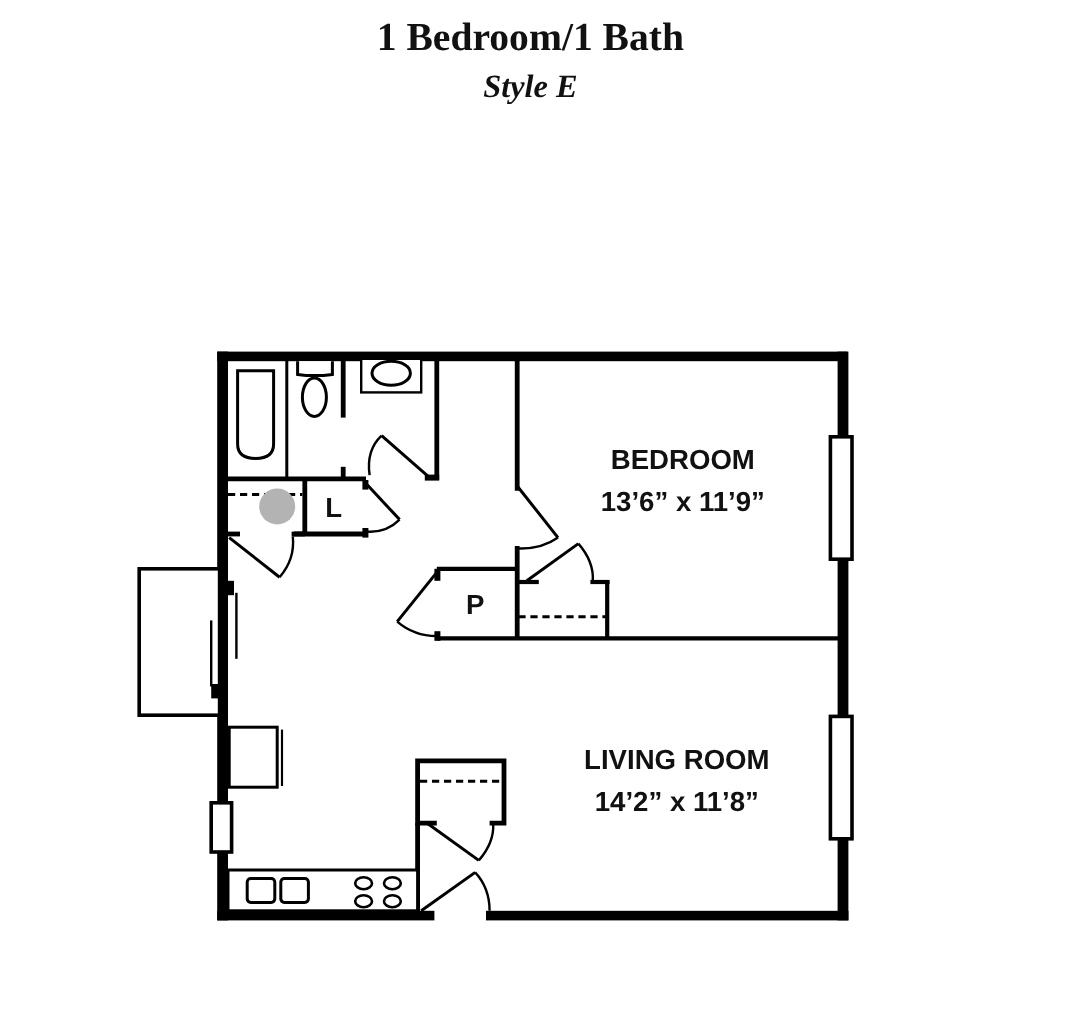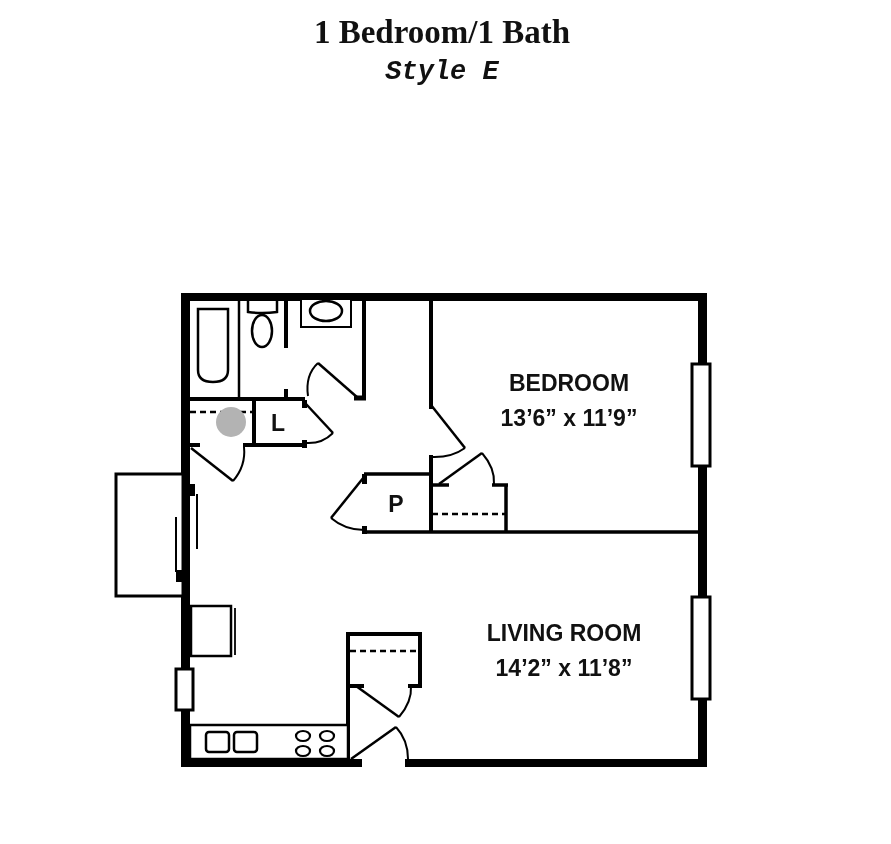--- a/index.html
+++ b/index.html
@@ -32,21 +32,21 @@
       line-height: 40px;
       color: #111111;
       text-align: center;
     }
     .plan-subtitle {
       position: absolute;
       left: 0;
       width: 884px;
       top: 55px;
       margin: 0;
-      font-family: Liberation Mono, monospace;
+      font-family: Liberation Serif, serif;
       font-style: italic;
       font-size: 27px;
       line-height: 34px;
       color: #111111;
       text-align: center;
     }
     svg.plan {
       position: absolute;
       left: 0;
       top: 0;

